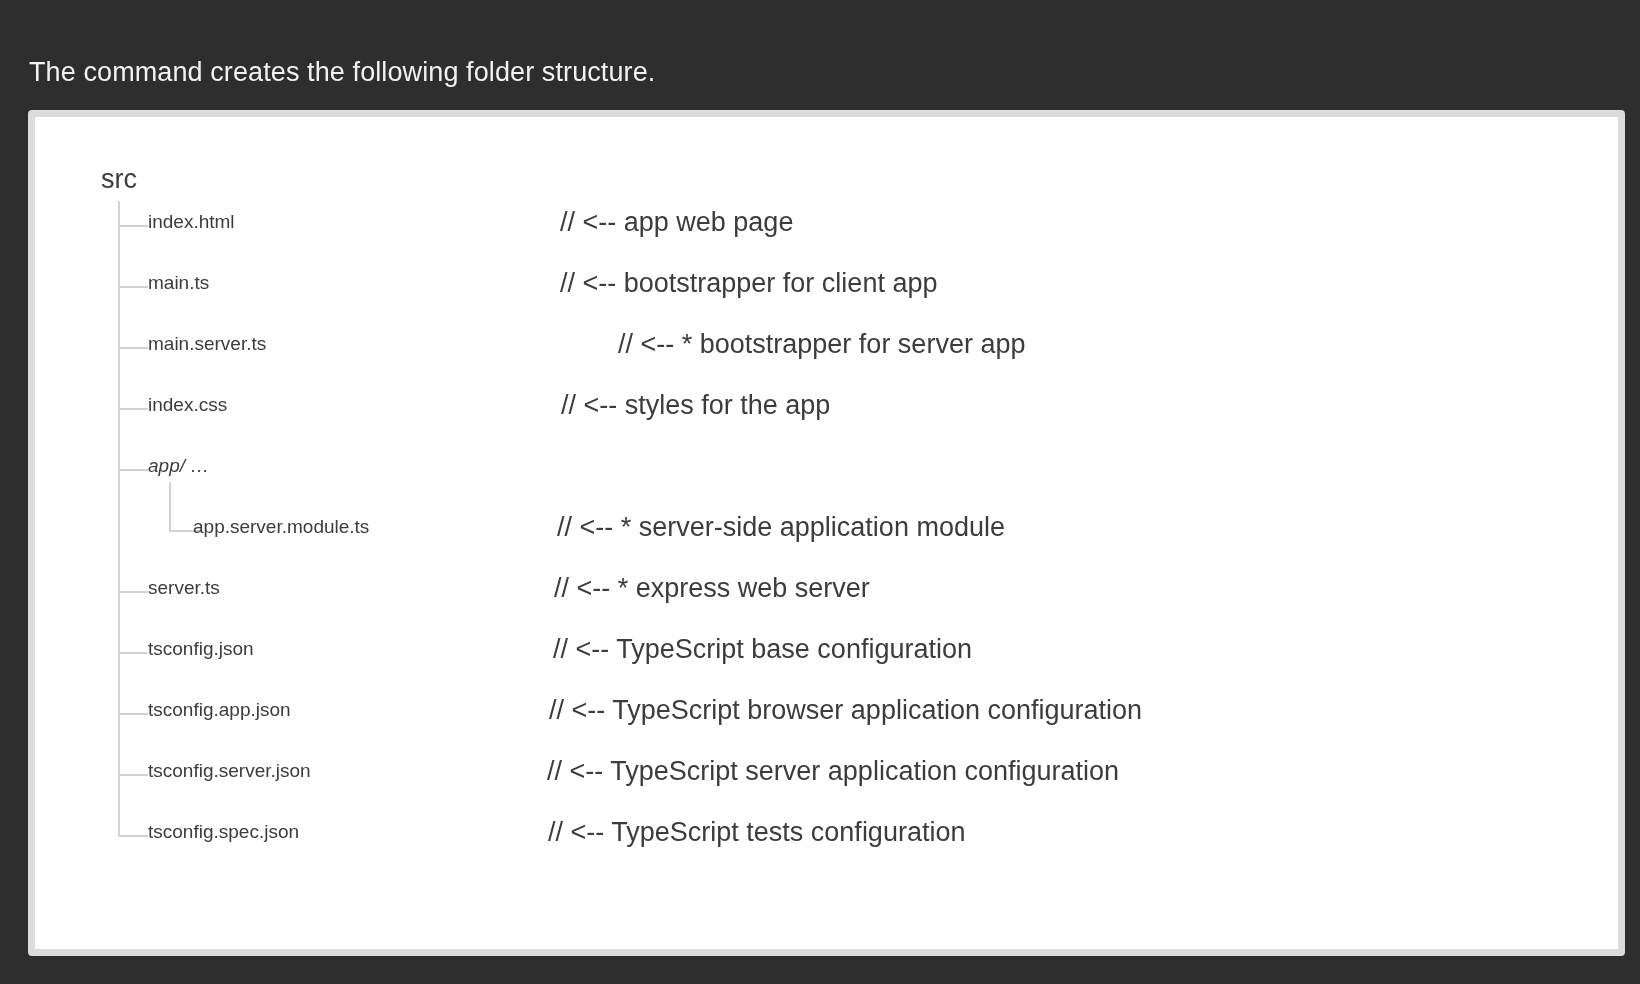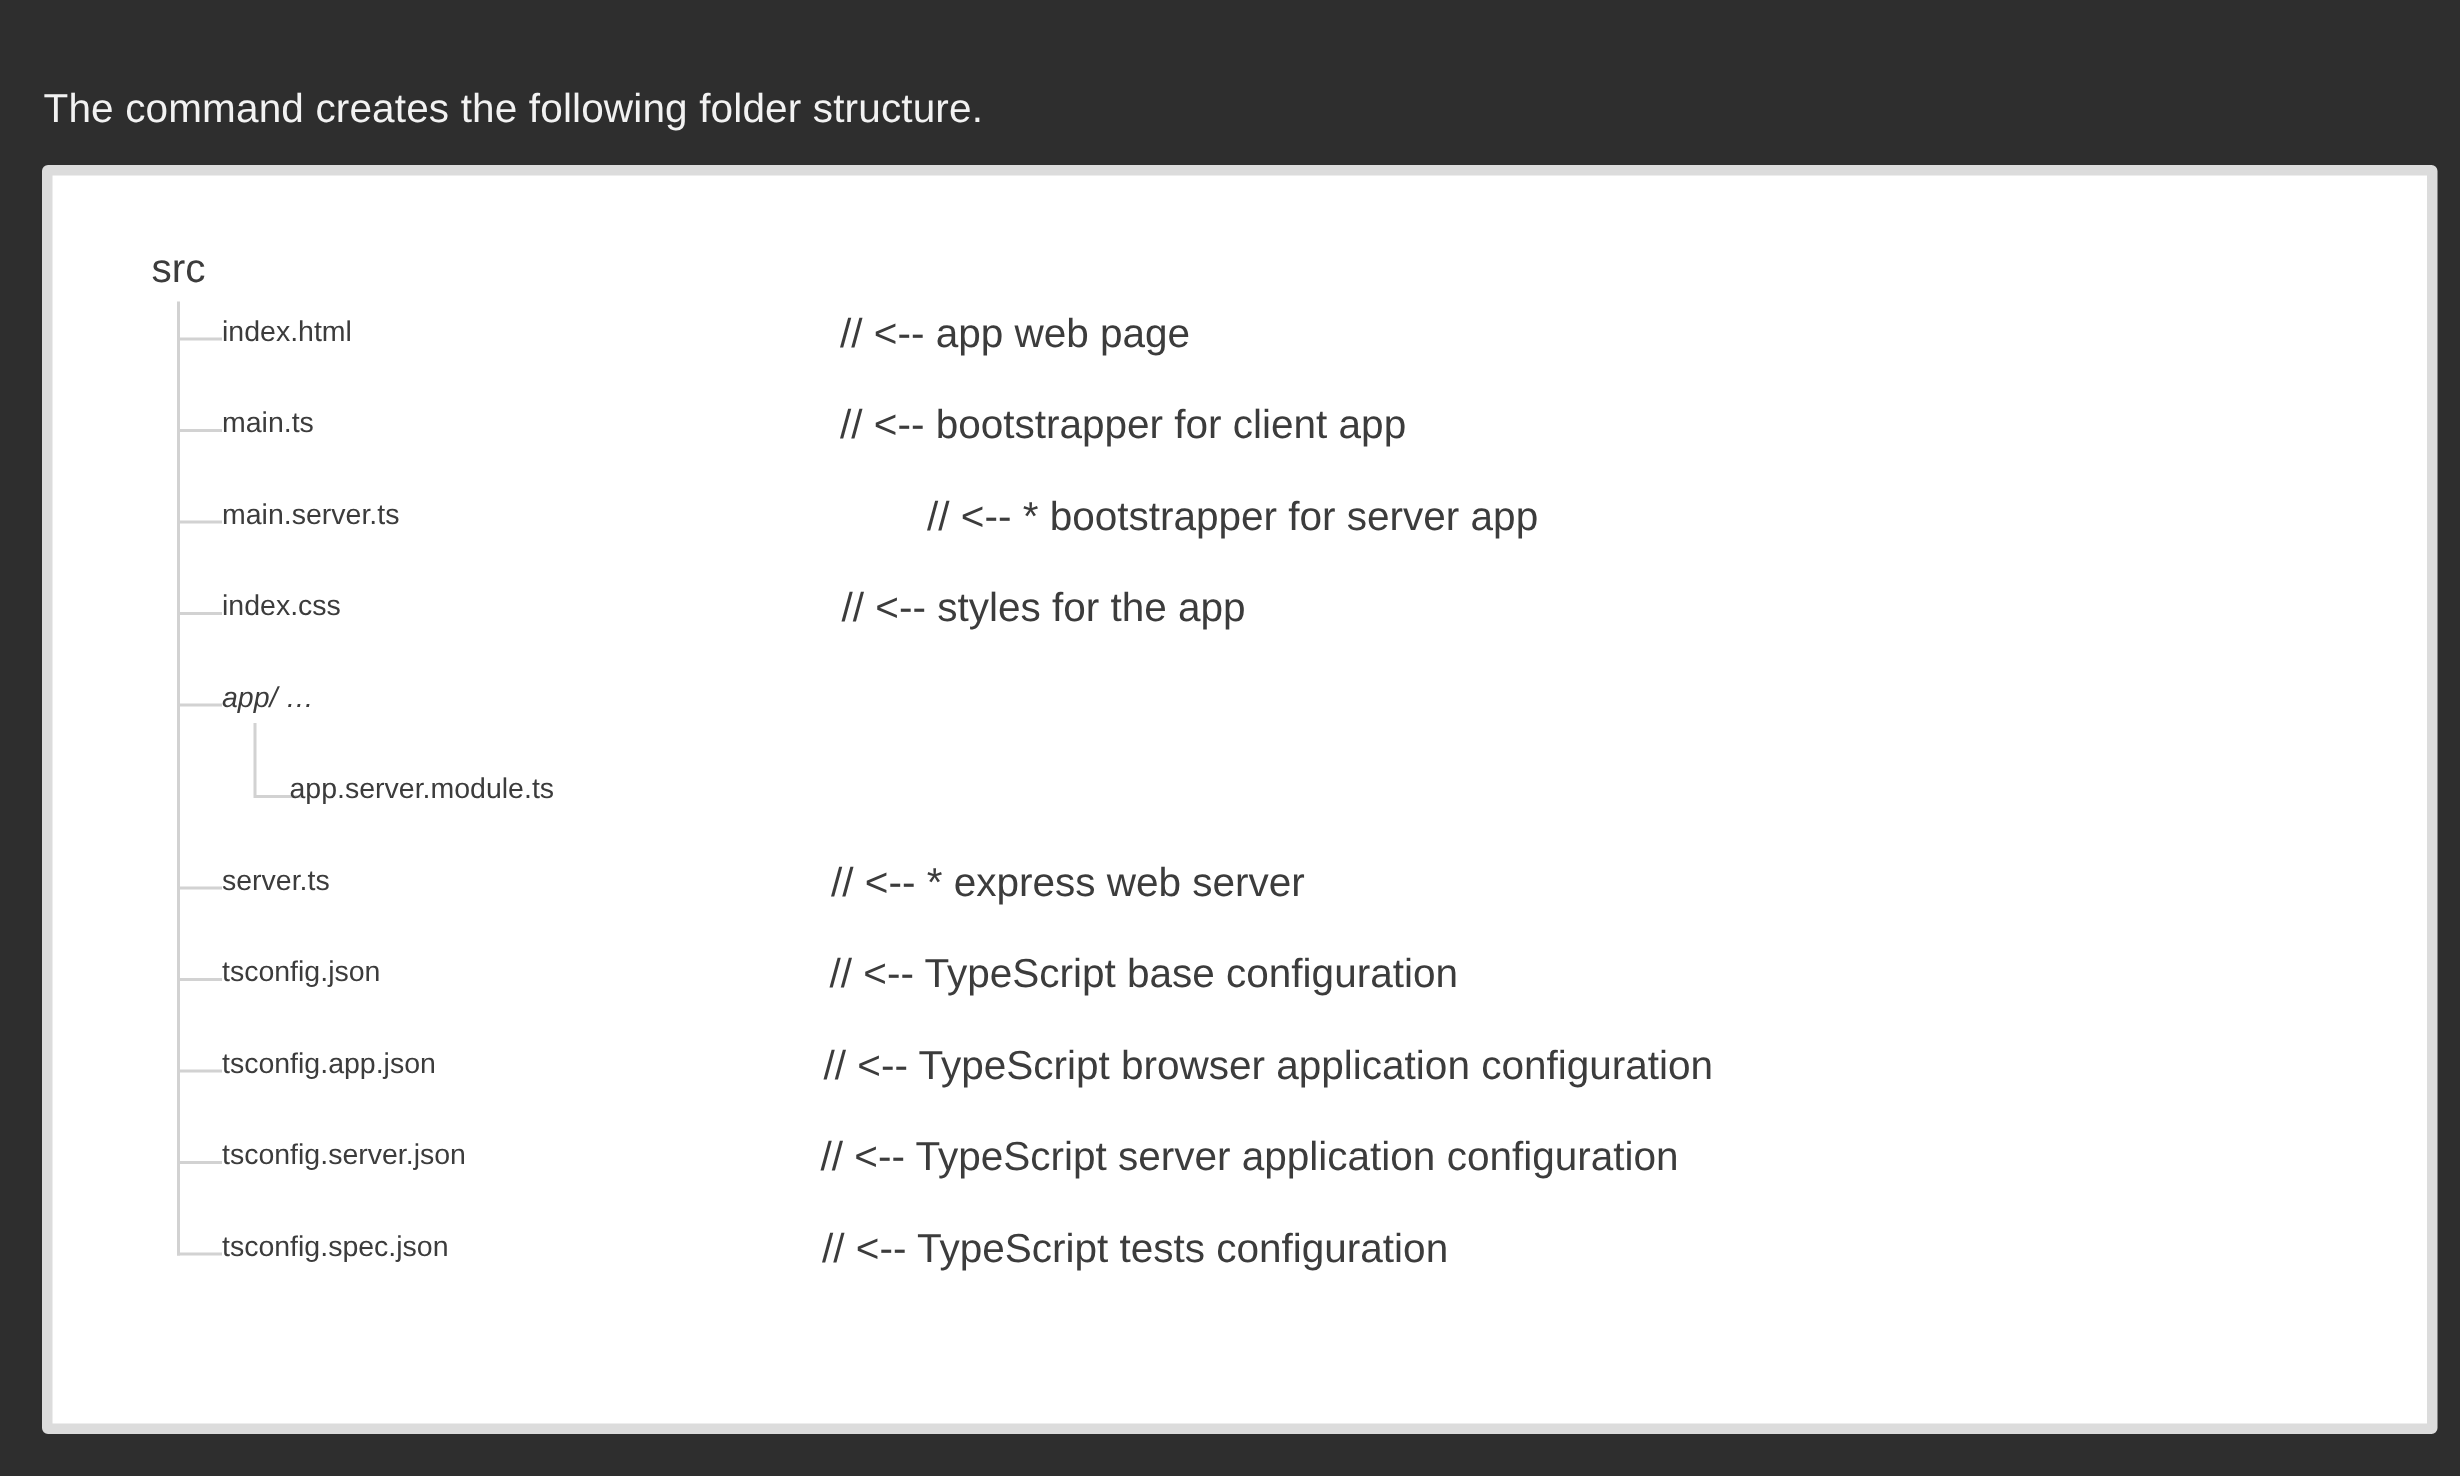--- a/index.html
+++ b/index.html
@@ -163,20 +163,21 @@
           <span class="comment" style="left: 526px;">// &lt;-- styles for the app</span>
         </div>
         <div class="row" style="top: 322px; font-style: italic;">
           <div class="connector"></div>
           <span class="name lvl1">app/  …</span>
         </div>
         <div class="row" style="top: 383px;">
           <div class="sub-stub"></div>
           <div class="sub-connector"></div>
           <span class="name lvl2">app.server.module.ts</span>
+          <span class="comment" style="left: 522px;">// &lt;-- * server-side application module</span>
         </div>
         <div class="row" style="top: 444px;">
           <div class="connector"></div>
           <span class="name lvl1">server.ts</span>
           <span class="comment" style="left: 519px;">// &lt;-- * express web server</span>
         </div>
         <div class="row" style="top: 505px;">
           <div class="connector"></div>
           <span class="name lvl1">tsconfig.json</span>
           <span class="comment" style="left: 518px;">// &lt;-- TypeScript base configuration</span>

